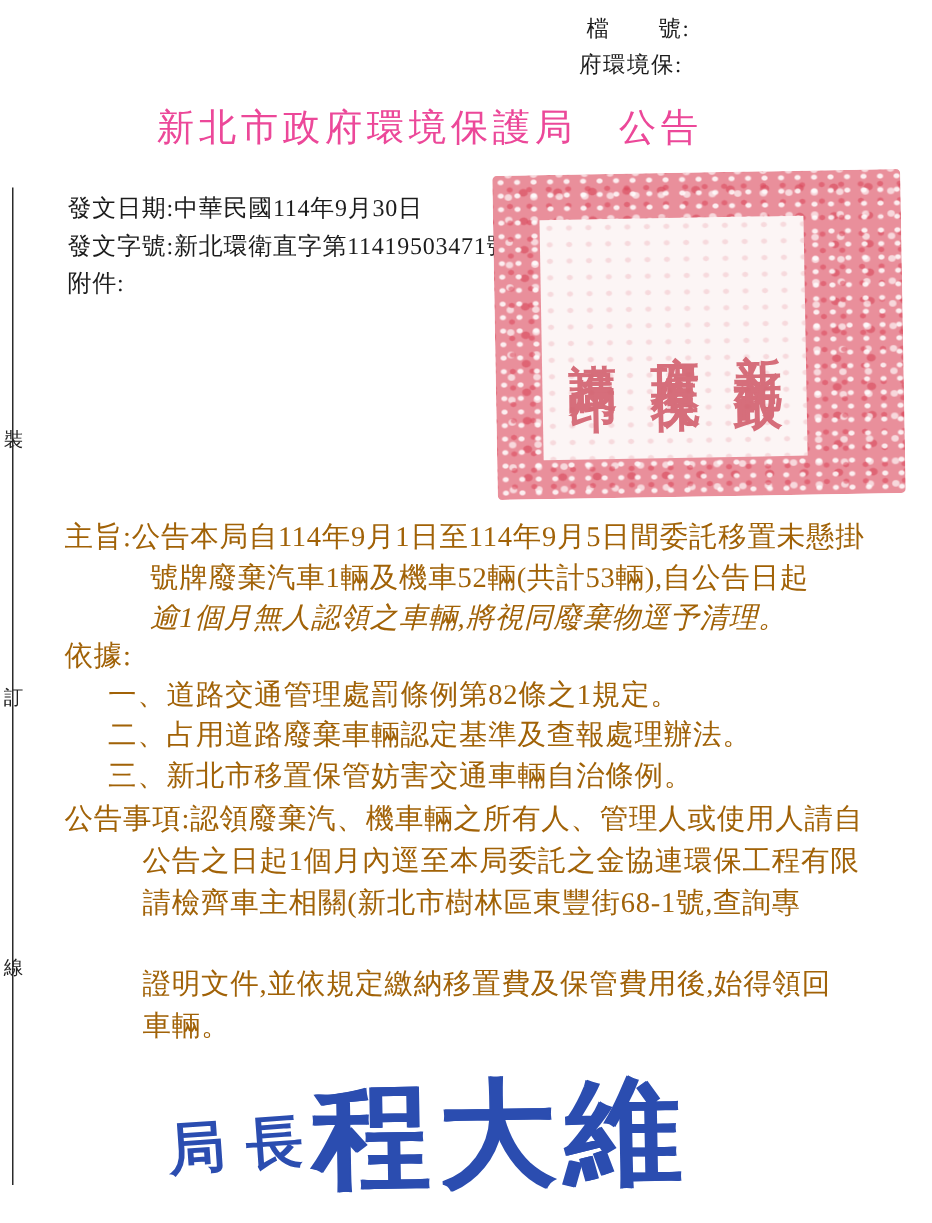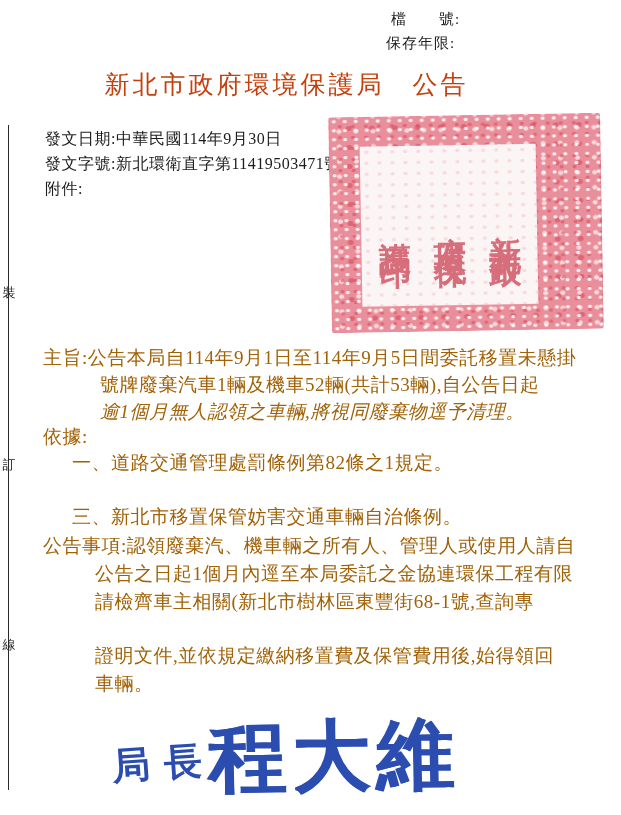--- a/index.html
+++ b/index.html
@@ -22,21 +22,21 @@
   .retention {
     position:absolute; left:386px; top:34px;
     font-size:15px; letter-spacing:1px; white-space:pre;
   }
 
   
   .doc-title {
     position:absolute; left:0; top:68px; width:573px;
     text-align:center;
     font-size:25px; letter-spacing:3px;
-    color:#c2410c;
+    color:#ec4899;
     white-space:pre;
   }
 
   
   .meta-line { position:absolute; left:45px; font-size:16px; letter-spacing:0.5px; white-space:pre; }
   .meta-date { top:129px; }
   .meta-docno { top:154px; }
   .meta-attach { top:179px; }
 
   
@@ -121,21 +121,21 @@
     white-space:pre;
     text-shadow:1px 0 0 #2b4db0;
   }
 </style>
 </head>
 <body>
 
 <div class="page">
 
   <div class="file-no">檔　　號:</div>
-  <div class="retention">保存年限:</div>
+  <div class="retention">府環境保:</div>
 
   <div class="doc-title">新北市政府環境保護局　公告</div>
 
   <div class="meta-line meta-date">發文日期:中華民國114年9月30日</div>
   <div class="meta-line meta-docno">發文字號:新北環衛直字第11419503471號</div>
   <div class="meta-line meta-attach">附件:</div>
 
   <div class="bind-line"></div>
   <div class="bind-mark bind-mark-0">裝</div>
   <div class="bind-mark bind-mark-1">訂</div>
@@ -147,20 +147,21 @@
       <div class="seal-col">府環境保</div>
       <div class="seal-col">護局印</div>
     </div>
   </div>
 
   <div class="bl ind-a l0">主旨:公告本局自114年9月1日至114年9月5日間委託移置未懸掛</div>
   <div class="bl ind-b l1">號牌廢棄汽車1輛及機車52輛(共計53輛),自公告日起</div>
   <div class="bl ind-b l2">逾1個月無人認領之車輛,將視同廢棄物逕予清理。</div>
   <div class="bl ind-a l3">依據:</div>
   <div class="bl ind-c l4">一、道路交通管理處罰條例第82條之1規定。</div>
+  <div class="bl ind-c l5">二、占用道路廢棄車輛認定基準及查報處理辦法。</div>
   <div class="bl ind-c l6">三、新北市移置保管妨害交通車輛自治條例。</div>
   <div class="bl ind-a l7">公告事項:認領廢棄汽、機車輛之所有人、管理人或使用人請自</div>
   <div class="bl ind-d l8">公告之日起1個月內逕至本局委託之金協連環保工程有限</div>
   <div class="bl ind-d l9">請檢齊車主相關(新北市樹林區東豐街68-1號,查詢專</div>
   <div class="bl ind-d l11">證明文件,並依規定繳納移置費及保管費用後,始得領回</div>
   <div class="bl ind-d l12">車輛。</div>
 
   <div class="sig-title">局長</div>
   <div class="sig-name">程大維</div>
 

